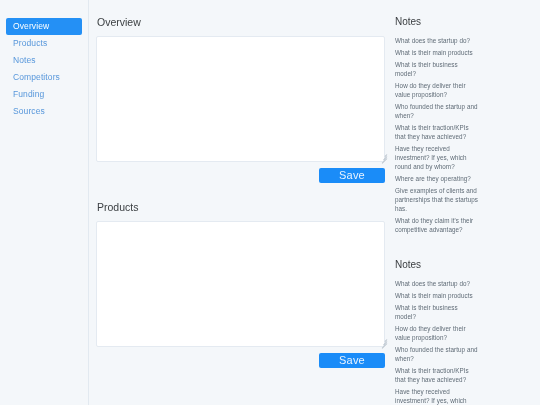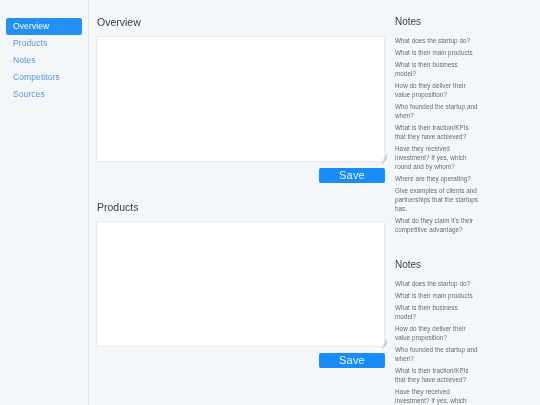--- a/index.html
+++ b/index.html
@@ -163,20 +163,23 @@
       <span>Overview</span>
     </div>
     <div class="nav-item">
       <span>Products</span>
     </div>
     <div class="nav-item">
       <span>Notes</span>
     </div>
     <div class="nav-item">
       <span>Competitors</span>
+    </div>
+    <div class="nav-item">
+      <span>Funding</span>
     </div>
     <div class="nav-item">
       <span>Sources</span>
     </div>
   </nav>
 
   <div id="content">
 
     <div id="forms">
 

